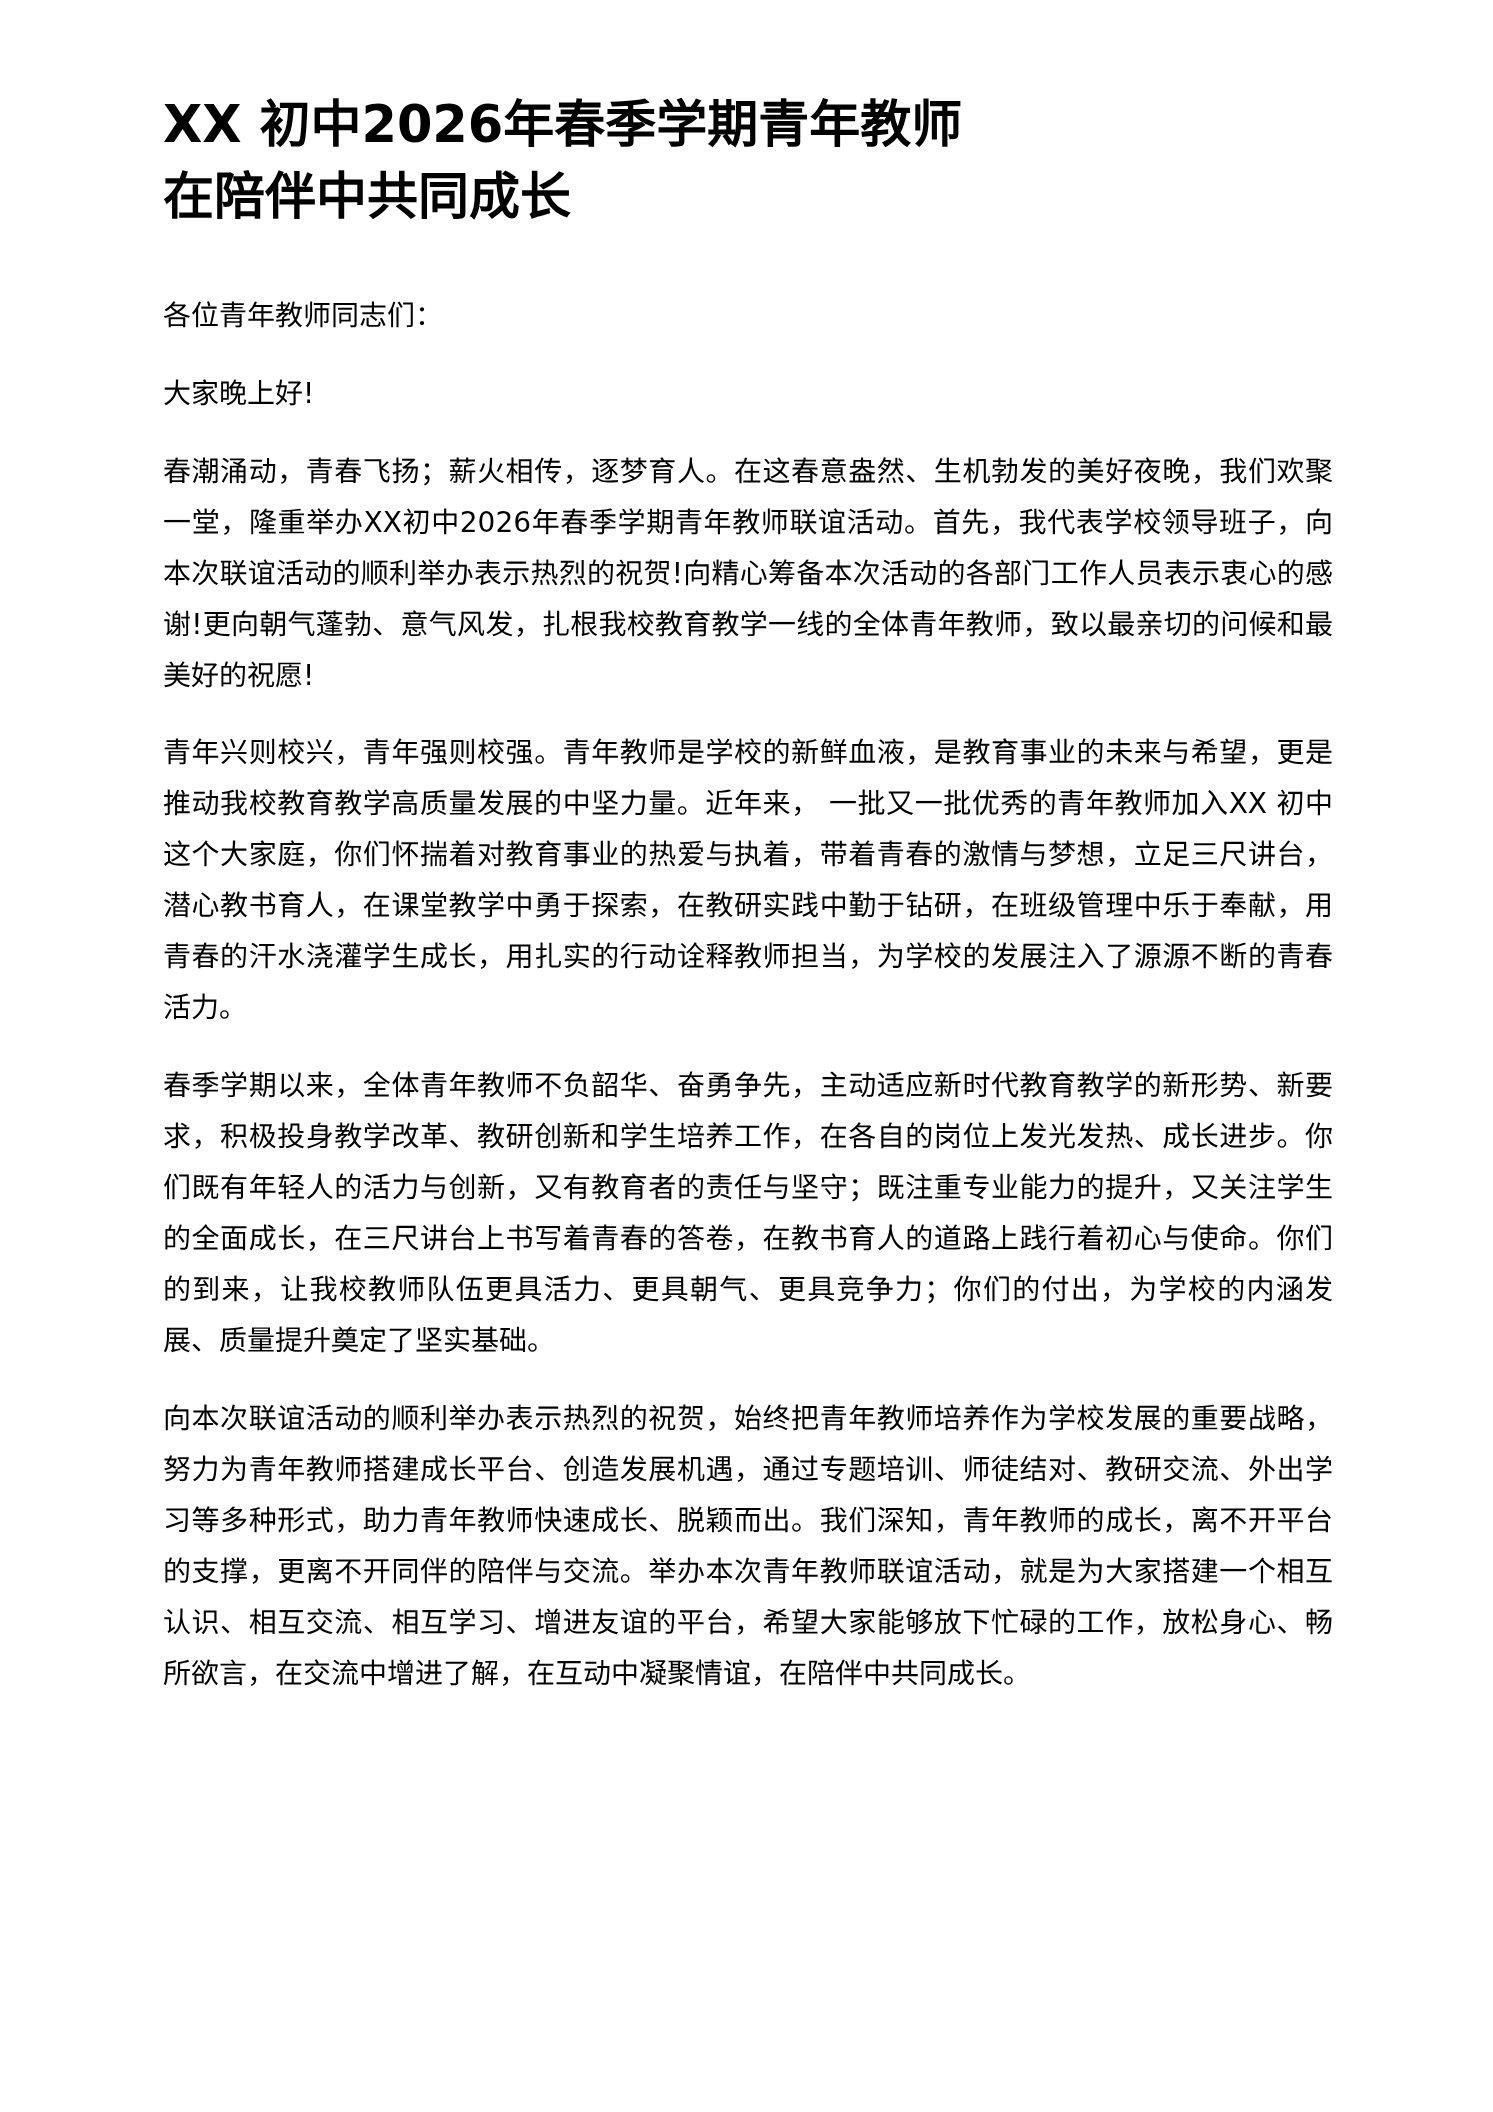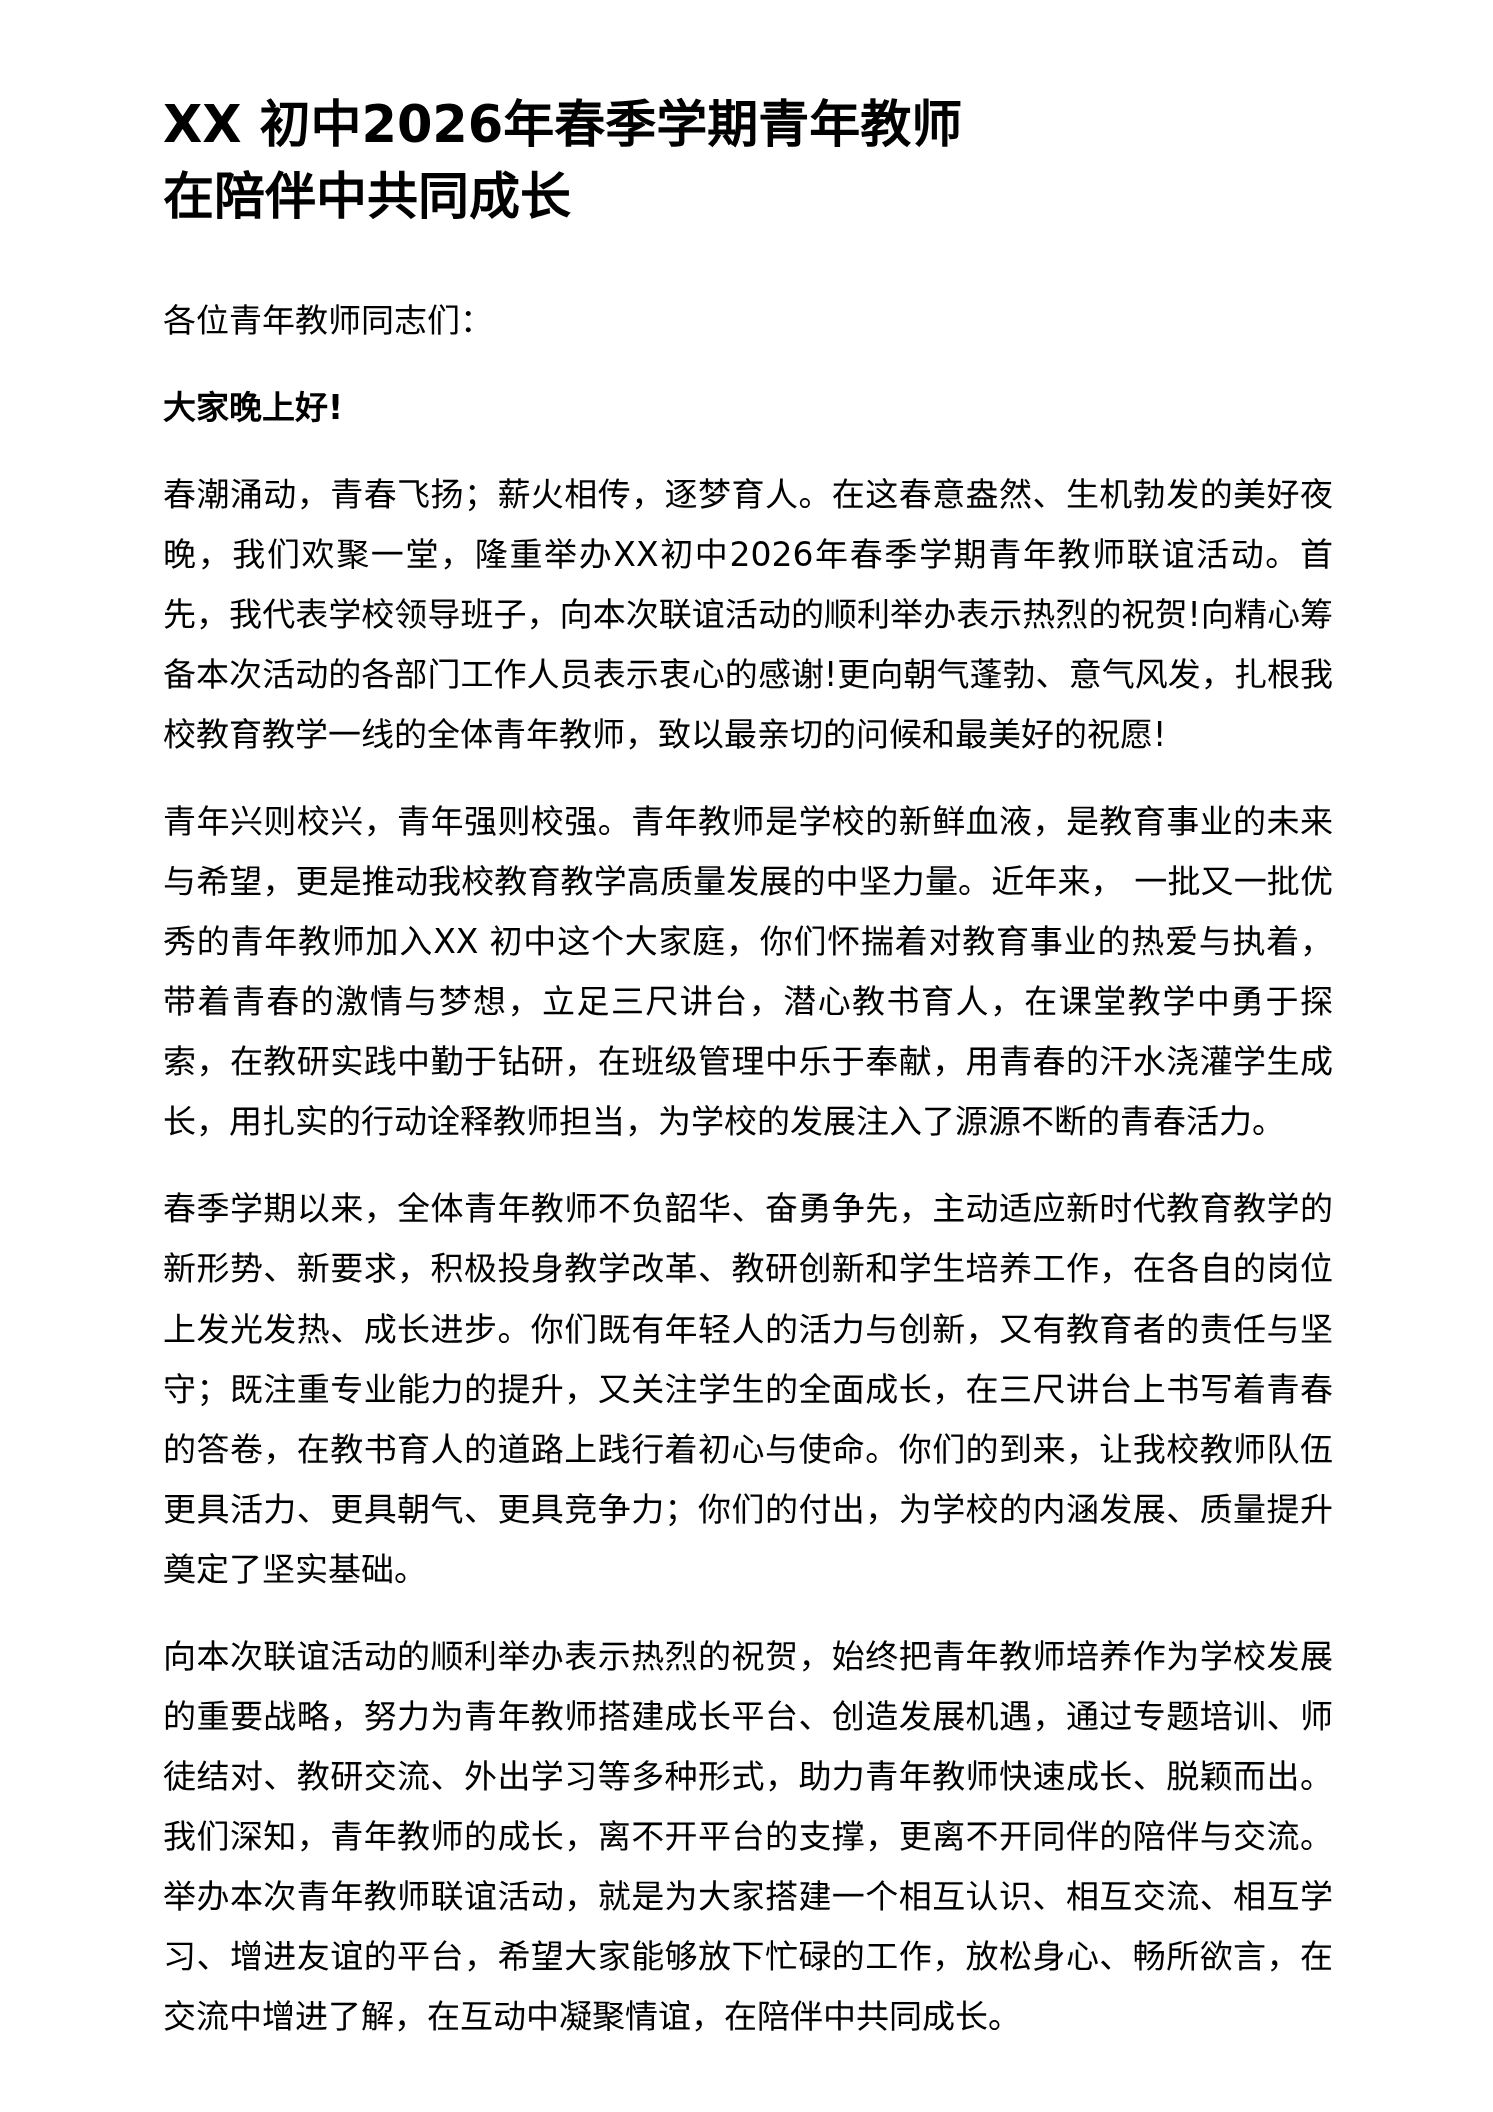--- a/index.html
+++ b/index.html
@@ -35,36 +35,35 @@
     letter-spacing: 0px;
     text-align: left;
     width: 1100px;
     word-break: break-all;
   }
   .body-block {
     margin-top: 57px;
   }
   p.para {
     margin: 0 0 27px 0;
-    font-size: 33px;
+    font-size: 28px;
     line-height: 1.82;
     text-align: justify;
     text-justify: inter-ideograph;
     word-break: break-all;
     letter-spacing: 0px;
   }
   p.para:last-child {
     margin-bottom: 0;
   }
   .salutation {
     margin-bottom: 29px;
   }
   .greeting {
     margin-bottom: 31px;
-    font-weight: bold;
   }
 </style>
 </head>
 <body>
 
 <div class="page">
   <div class="content">
 
     <h1 class="doc-title"><span>XX  初中2026年春季学期青年教师</span><br><span>在陪伴中共同成长</span></h1>
 

